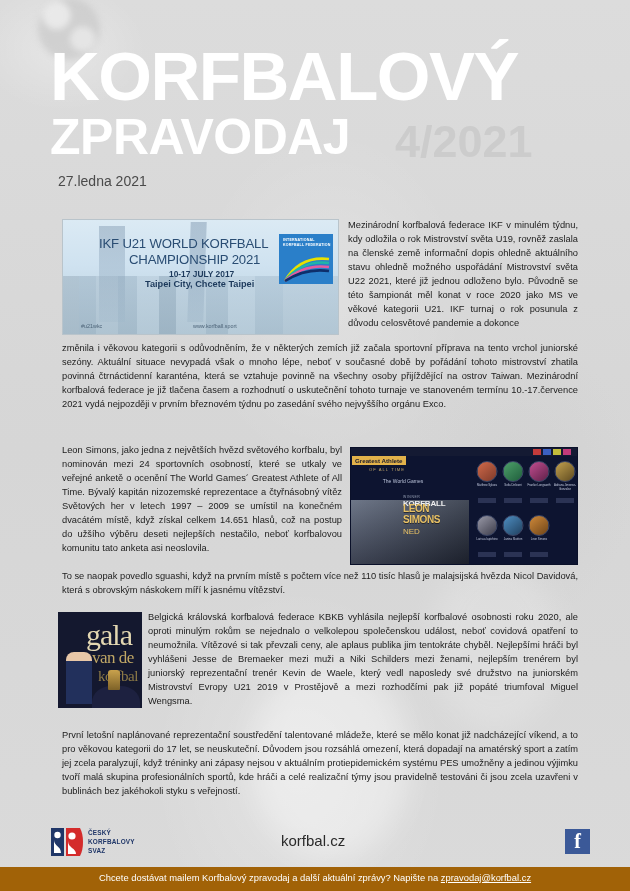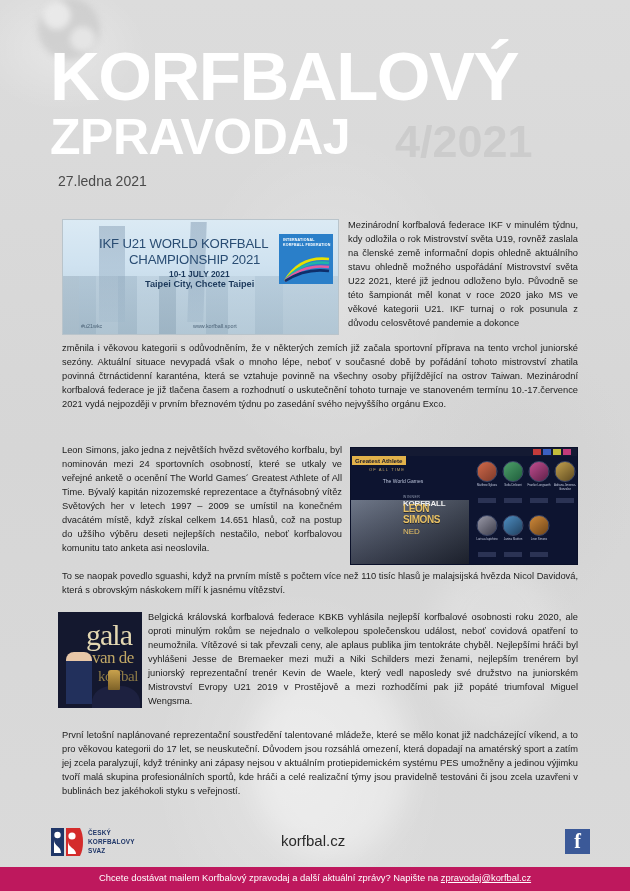--- a/index.html
+++ b/index.html
@@ -468,21 +468,21 @@
     font-family: "Liberation Serif", serif;
     font-weight: bold;
     font-size: 20px;
     line-height: 25px;
     text-align: center;
   }
   .bar {
     position: absolute;
     left: 0; top: 867px;
     width: 630px; height: 24px;
-    background: #be185d;
+    background: #a16207;
   }
   .bar-text {
     position: absolute;
     left: 0; right: 0; top: 5px;
     text-align: center;
     font-size: 9.4px;
     color: #ffffff;
     white-space: nowrap;
   }
   .bar-mail {
@@ -509,21 +509,21 @@
 <div class="content">
 
   <div class="block1">
 
     <div class="img-ikf">
       <div class="ikf-skyline"></div>
       <div class="ikf-tower2"></div>
       <div class="ikf-tower"></div>
       <div class="ikf-t1">IKF U21 WORLD KORFBALL</div>
       <div class="ikf-t2">CHAMPIONSHIP 2021</div>
-      <div class="ikf-t3">10-1 JULY 2021</div>
+      <div class="ikf-t3">10-17 JULY 2017</div>
       <div class="ikf-t4">Taipei City, Chcete Taipei</div>
       <div class="ikf-logo">
         <div class="ikf-logo-txt">INTERNATIONAL KORFBALL FEDERATION</div>
         <svg class="ikf-logo-arcs" viewBox="0 0 46 26">
           <path d="M1,25 C12,6 28,1 45,3" stroke="#e8e100" stroke-width="2.6" fill="none"></path>
           <path d="M1,25 C13,10 29,5 45,7" stroke="#20b5a8" stroke-width="2.6" fill="none"></path>
           <path d="M1,25 C14,13 30,9 45,11" stroke="#e55aa0" stroke-width="2.6" fill="none"></path>
           <path d="M1,25 C15,16 31,13 45,15" stroke="#0e2f6b" stroke-width="2.6" fill="none"></path>
         </svg>
       </div>

